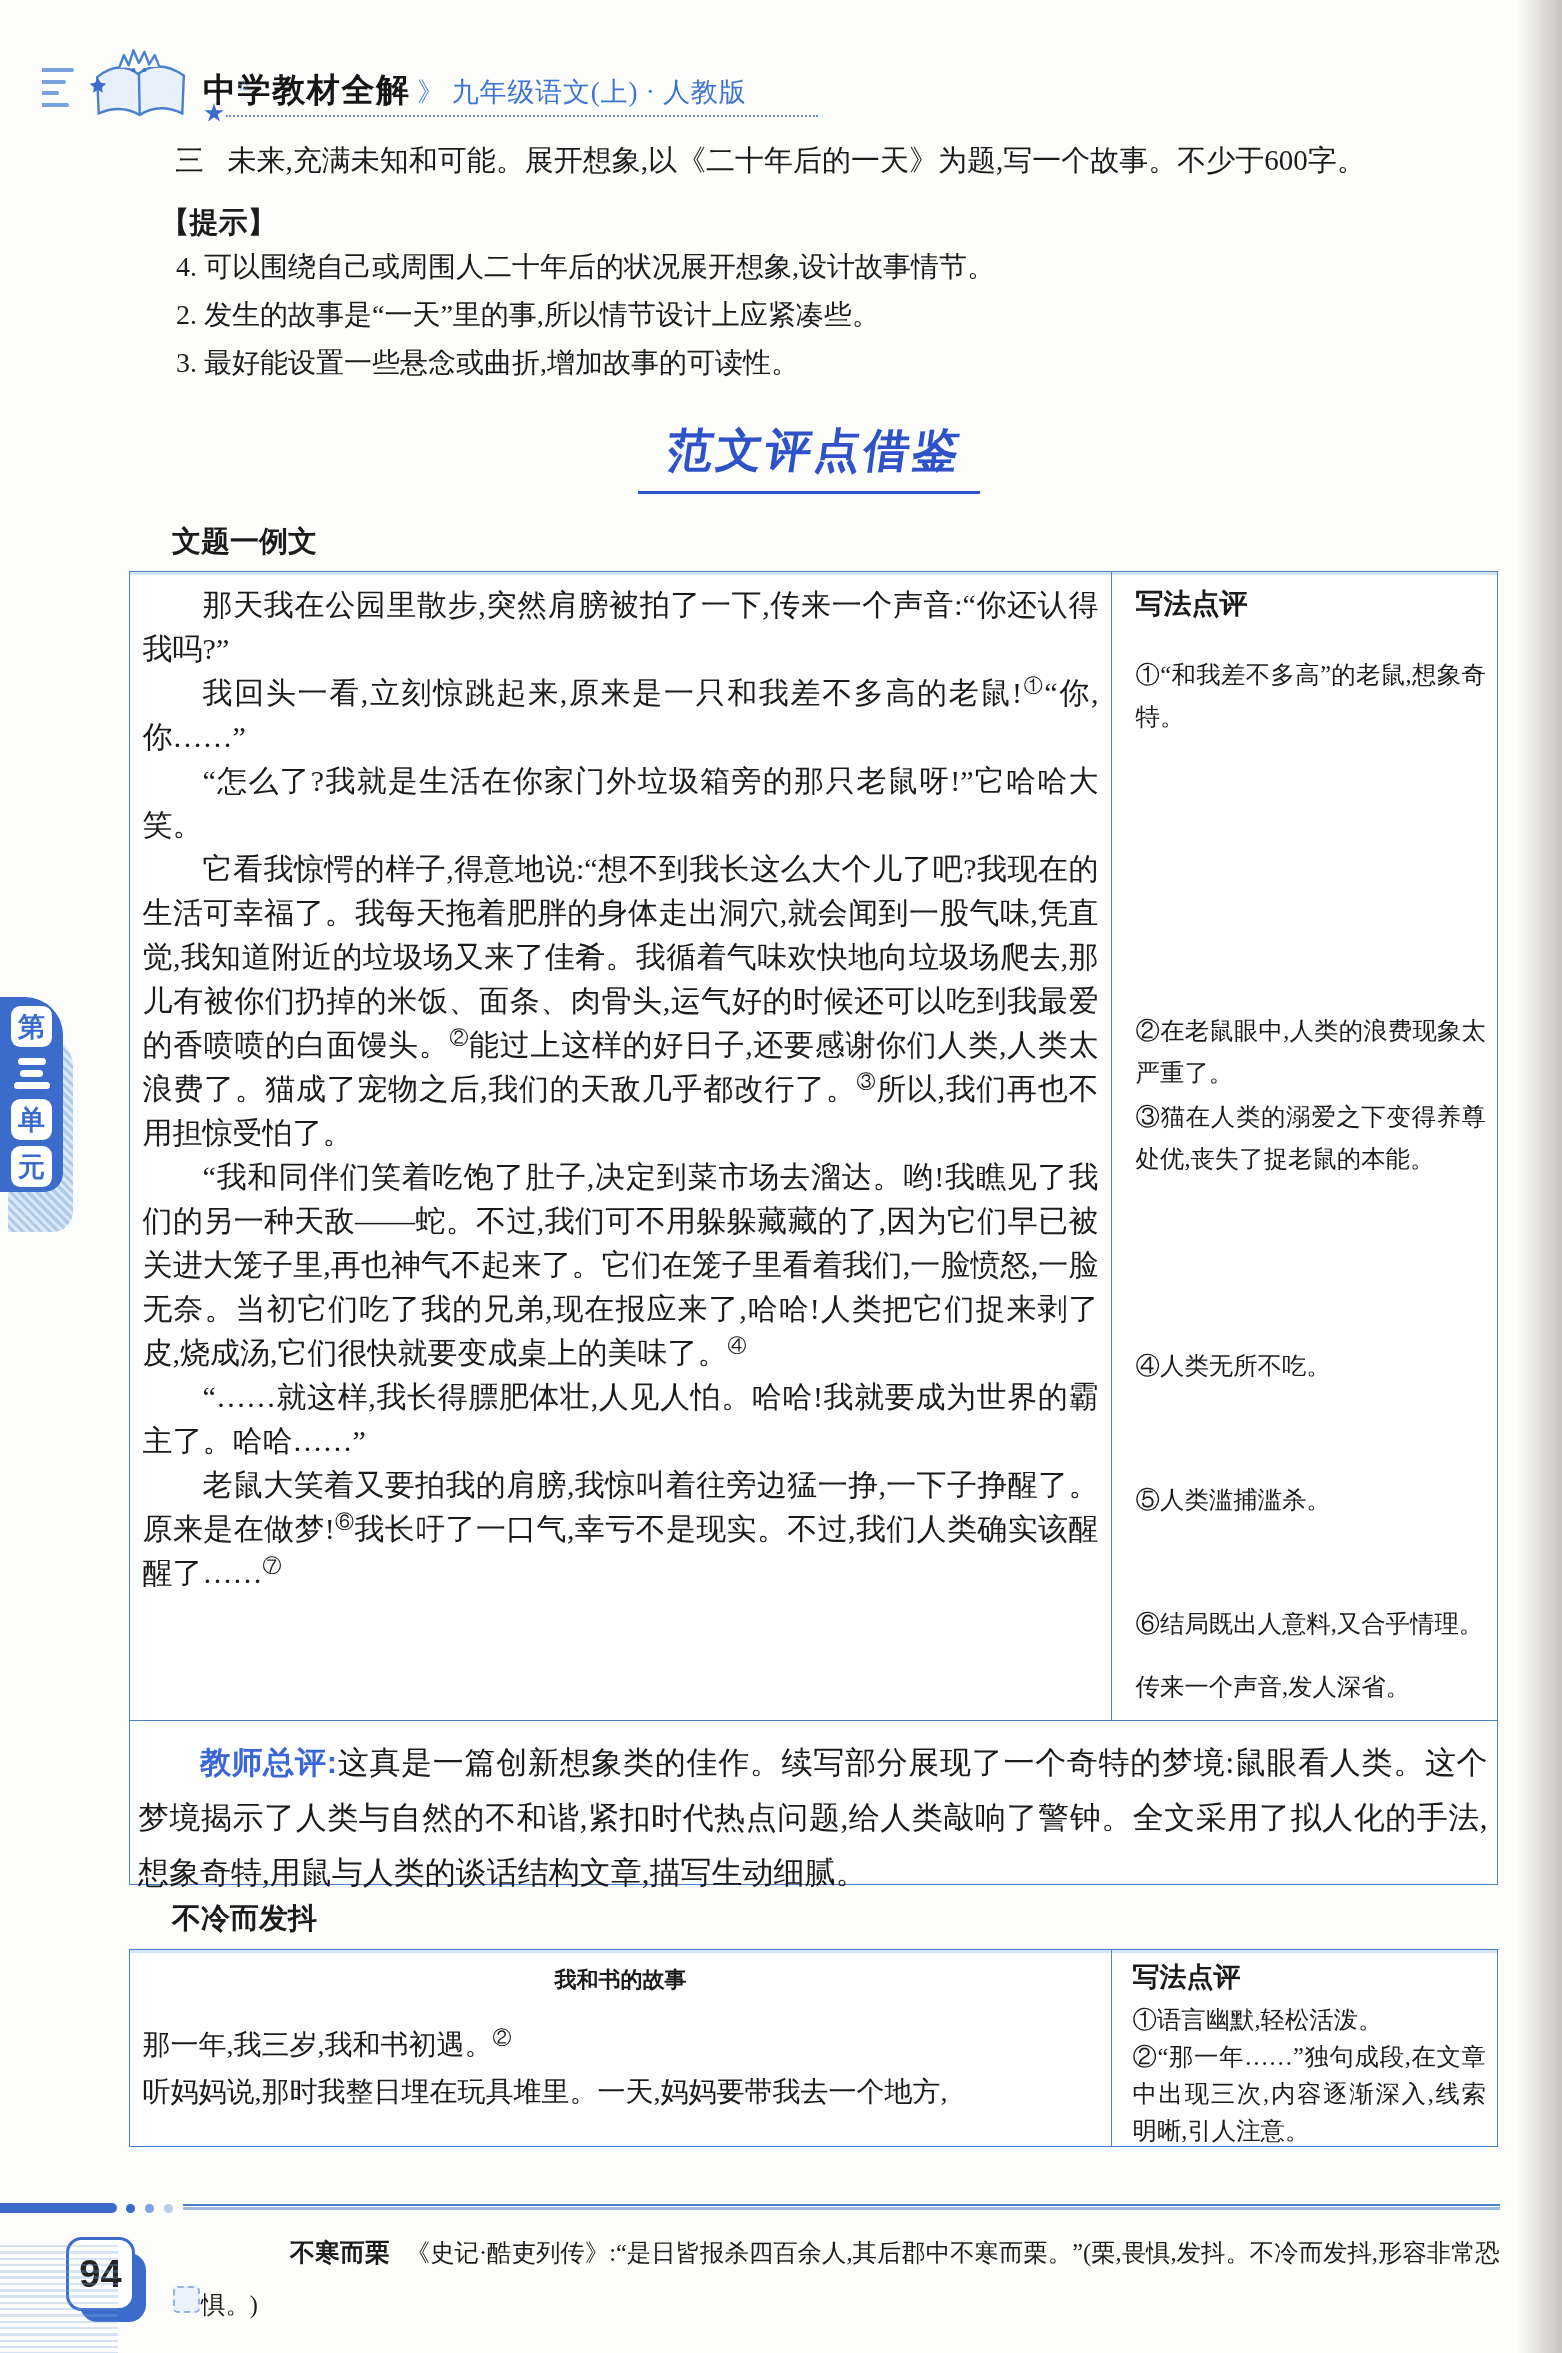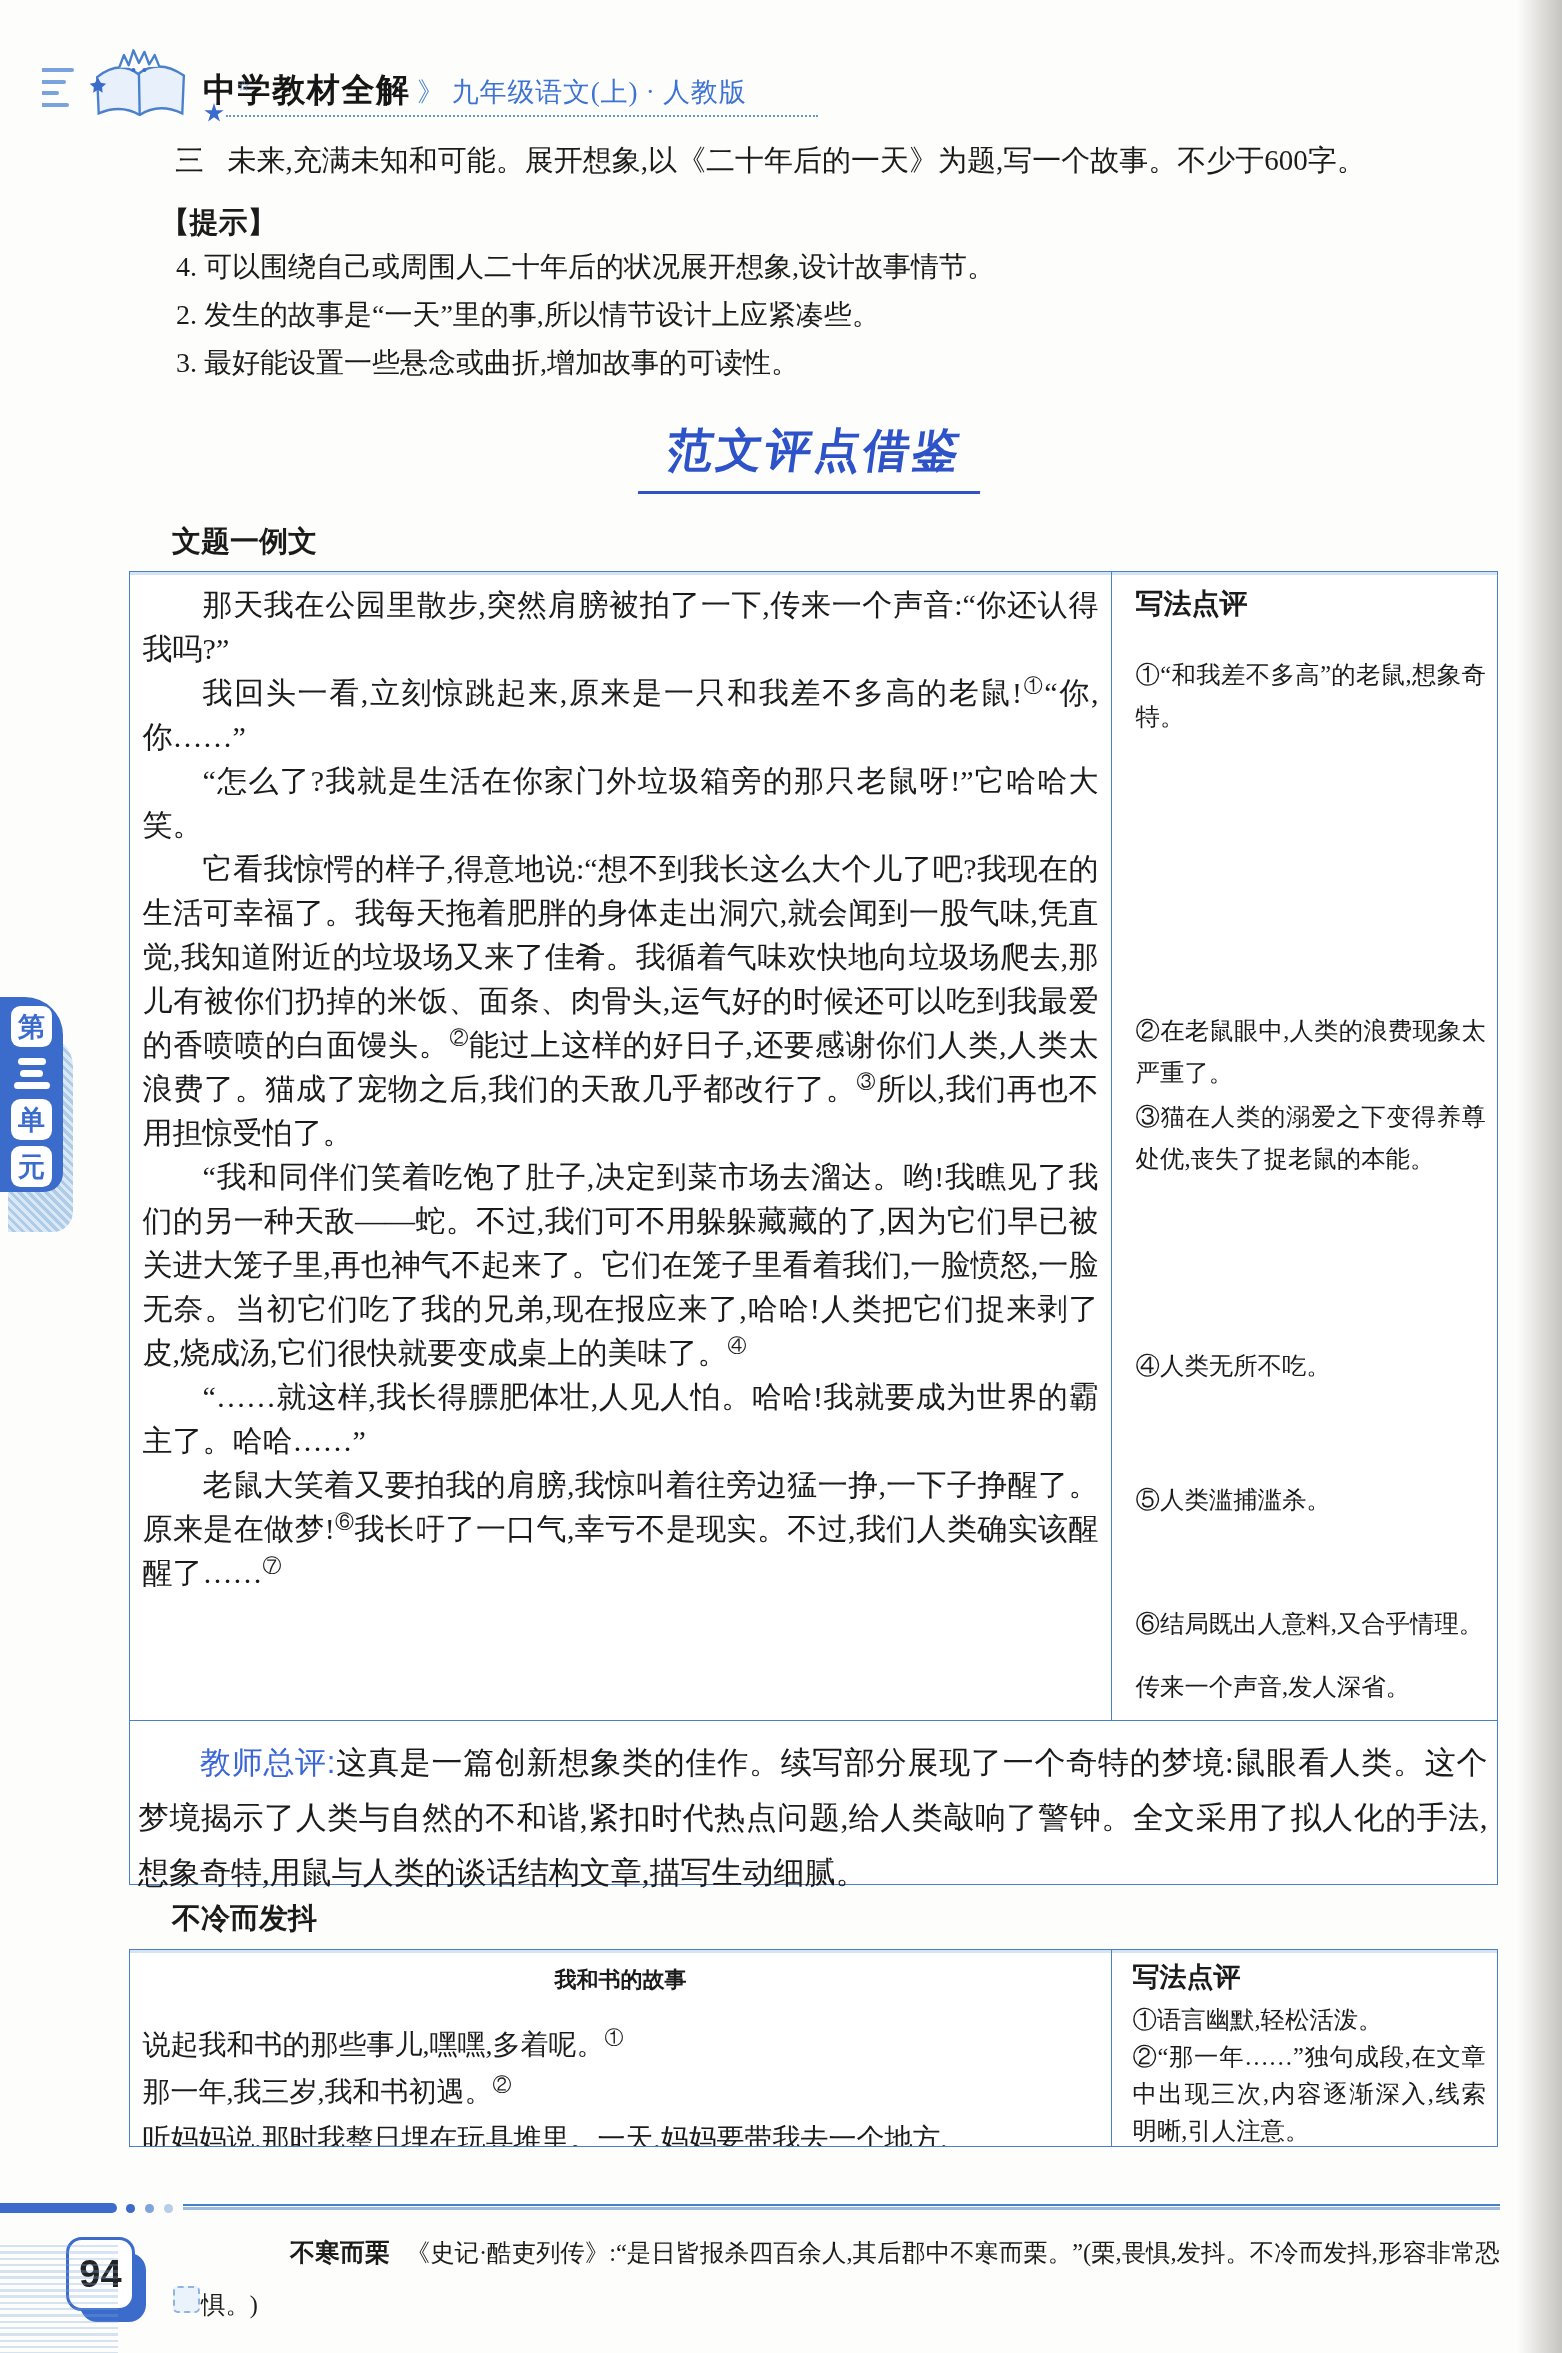--- a/index.html
+++ b/index.html
@@ -48,21 +48,21 @@
   .row1{display:flex;height:1148px;}
   .essay-cell{width:981px;padding:11px 12.6px 0 12.6px;font-size:30px;line-height:44px;
     text-align:justify;overflow:hidden;}
   .essay-cell p{text-indent:2em;}
   sup.cn{font-size:19px;vertical-align:super;line-height:0;}
   .cmt-cell{flex:1;border-left:1.6px solid var(--border-blue);position:relative;overflow:hidden;}
   .cmt-head{position:absolute;left:23.6px;top:12.6px;font-size:28px;font-family:"Liberation Sans",sans-serif;font-weight:bold;}
   .cmt{position:absolute;left:23.6px;right:11px;font-size:24.4px;line-height:42px;text-align:justify;}
   .teacher{border-top:1.6px solid var(--border-blue);height:164px;padding:14px 9.4px 0 7.9px;
     font-size:31px;line-height:55px;text-indent:2em;text-align:justify;}
-  .teacher-label{color:var(--label-blue);font-weight:normal;font-family:"Liberation Sans",sans-serif;}
+  .teacher-label{color:var(--label-blue);font-weight:bold;font-family:"Liberation Sans",sans-serif;}
   .row2{display:flex;height:198px;border:1.6px solid var(--border-blue);background:#fff;box-shadow:inset 0 3.1px 0 #d5e4f4;}
   .essay2-cell{width:981px;padding:7.9px 12.6px 0 12.6px;font-size:28px;line-height:47px;overflow:hidden;}
   .essay2-title{text-align:center;font-size:22px;font-family:Liberation Mono, monospace;font-weight:bold;margin-bottom:16px;}
   .cmt2-cell{flex:1;border-left:1.6px solid var(--border-blue);padding:9.4px 11px 0 20.5px;
     font-size:24.4px;line-height:37px;text-align:justify;overflow:hidden;}
   .cmt2-head{font-size:27px;font-family:"Liberation Sans",sans-serif;font-weight:bold;margin-bottom:4.7px;}
   
   .footer-rule{position:absolute;left:0;top:2202px;width:1500px;height:14px;}
   .rule-bar{position:absolute;left:0;top:0.8px;width:117px;height:10.2px;background:var(--blue);border-radius:0 6.3px 6.3px 0;}
   .rule-dot{position:absolute;top:2.4px;width:8.7px;height:8.7px;border-radius:50%;}
@@ -169,21 +169,20 @@
       <div class="teacher">
         <span class="teacher-label">教师总评:</span><span>这真是一篇创新想象类的佳作。续写部分展现了一个奇特的梦境:鼠眼看人类。这个梦境揭示了人类与自然的不和谐,紧扣时代热点问题,给人类敲响了警钟。全文采用了拟人化的手法,想象奇特,用鼠与人类的谈话结构文章,描写生动细腻。</span>
       </div>
     </section>
 
     <h2 class="ex-label">不冷而发抖</h2>
 
     <section class="row2">
       <div class="essay2-cell">
         <div class="essay2-title">我和书的故事</div>
-        <p>说起我和书的那些事儿,嘿嘿,多着呢。<sup class="cn">①</sup></p>
         <p>那一年,我三岁,我和书初遇。<sup class="cn">②</sup></p>
         <p>听妈妈说,那时我整日埋在玩具堆里。一天,妈妈要带我去一个地方,</p>
       </div>
       <div class="cmt2-cell">
         <div class="cmt2-head">写法点评</div>
         <p>①语言幽默,轻松活泼。</p>
         <p>②“那一年……”独句成段,在文章中出现三次,内容逐渐深入,线索明晰,引人注意。</p>
       </div>
     </section>
   </div>

